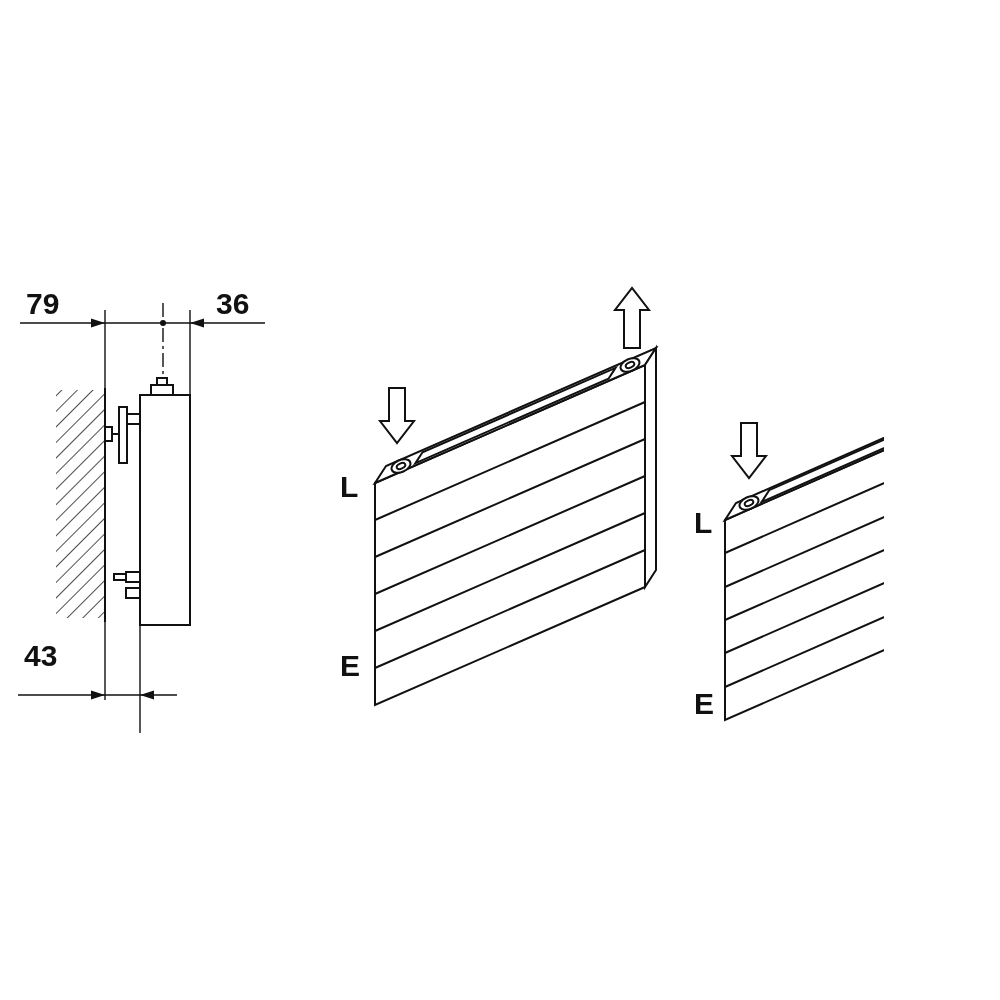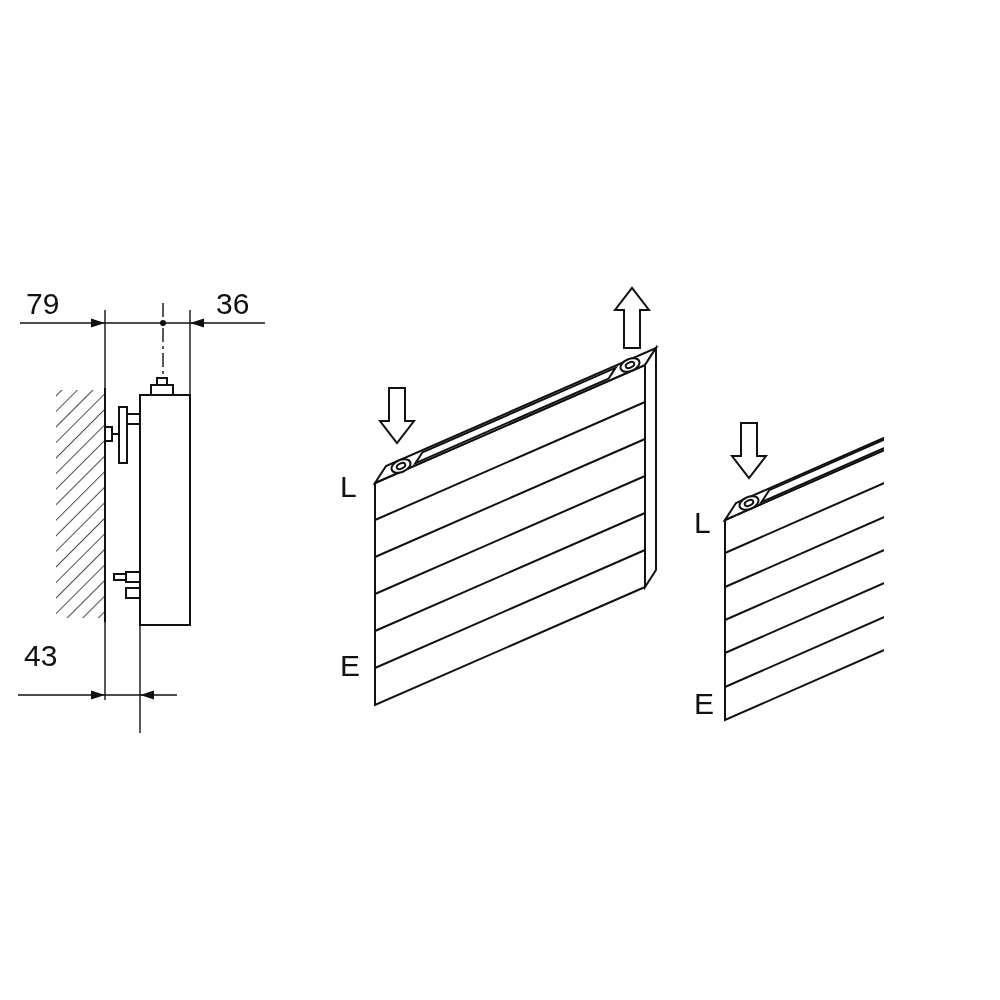--- a/index.html
+++ b/index.html
@@ -1,17 +1,17 @@
 <!DOCTYPE html>
 <html style="--line: #111111; --bg: #ffffff;"><head>
 <meta charset="utf-8">
 <style>
   :root { --line:#111111; --bg:#ffffff; }
   html,body { margin:0; padding:0; background:var(--bg); }
-  .stage { position:relative; width:884px; height:1000px; background:var(--bg); overflow:hidden; }
+  .stage { position:relative; width:884px; height:1000px; background:var(--bg); overflow:hidden;font-weight:bold; }
   svg { display:block; }
   .main  { stroke:var(--line); stroke-width:2;   fill:none; stroke-linejoin:miter; stroke-linecap:butt; }
   .thin  { stroke:var(--line); stroke-width:1.4; fill:none; }
   .fillw { fill:#ffffff; }
   .solid { fill:var(--line); stroke:none; }
   .pat   { stroke:var(--line); }
   text.dim, text.lbl {
     font-family:"Liberation Sans", sans-serif;
     font-size:30px;
     fill:var(--line);

